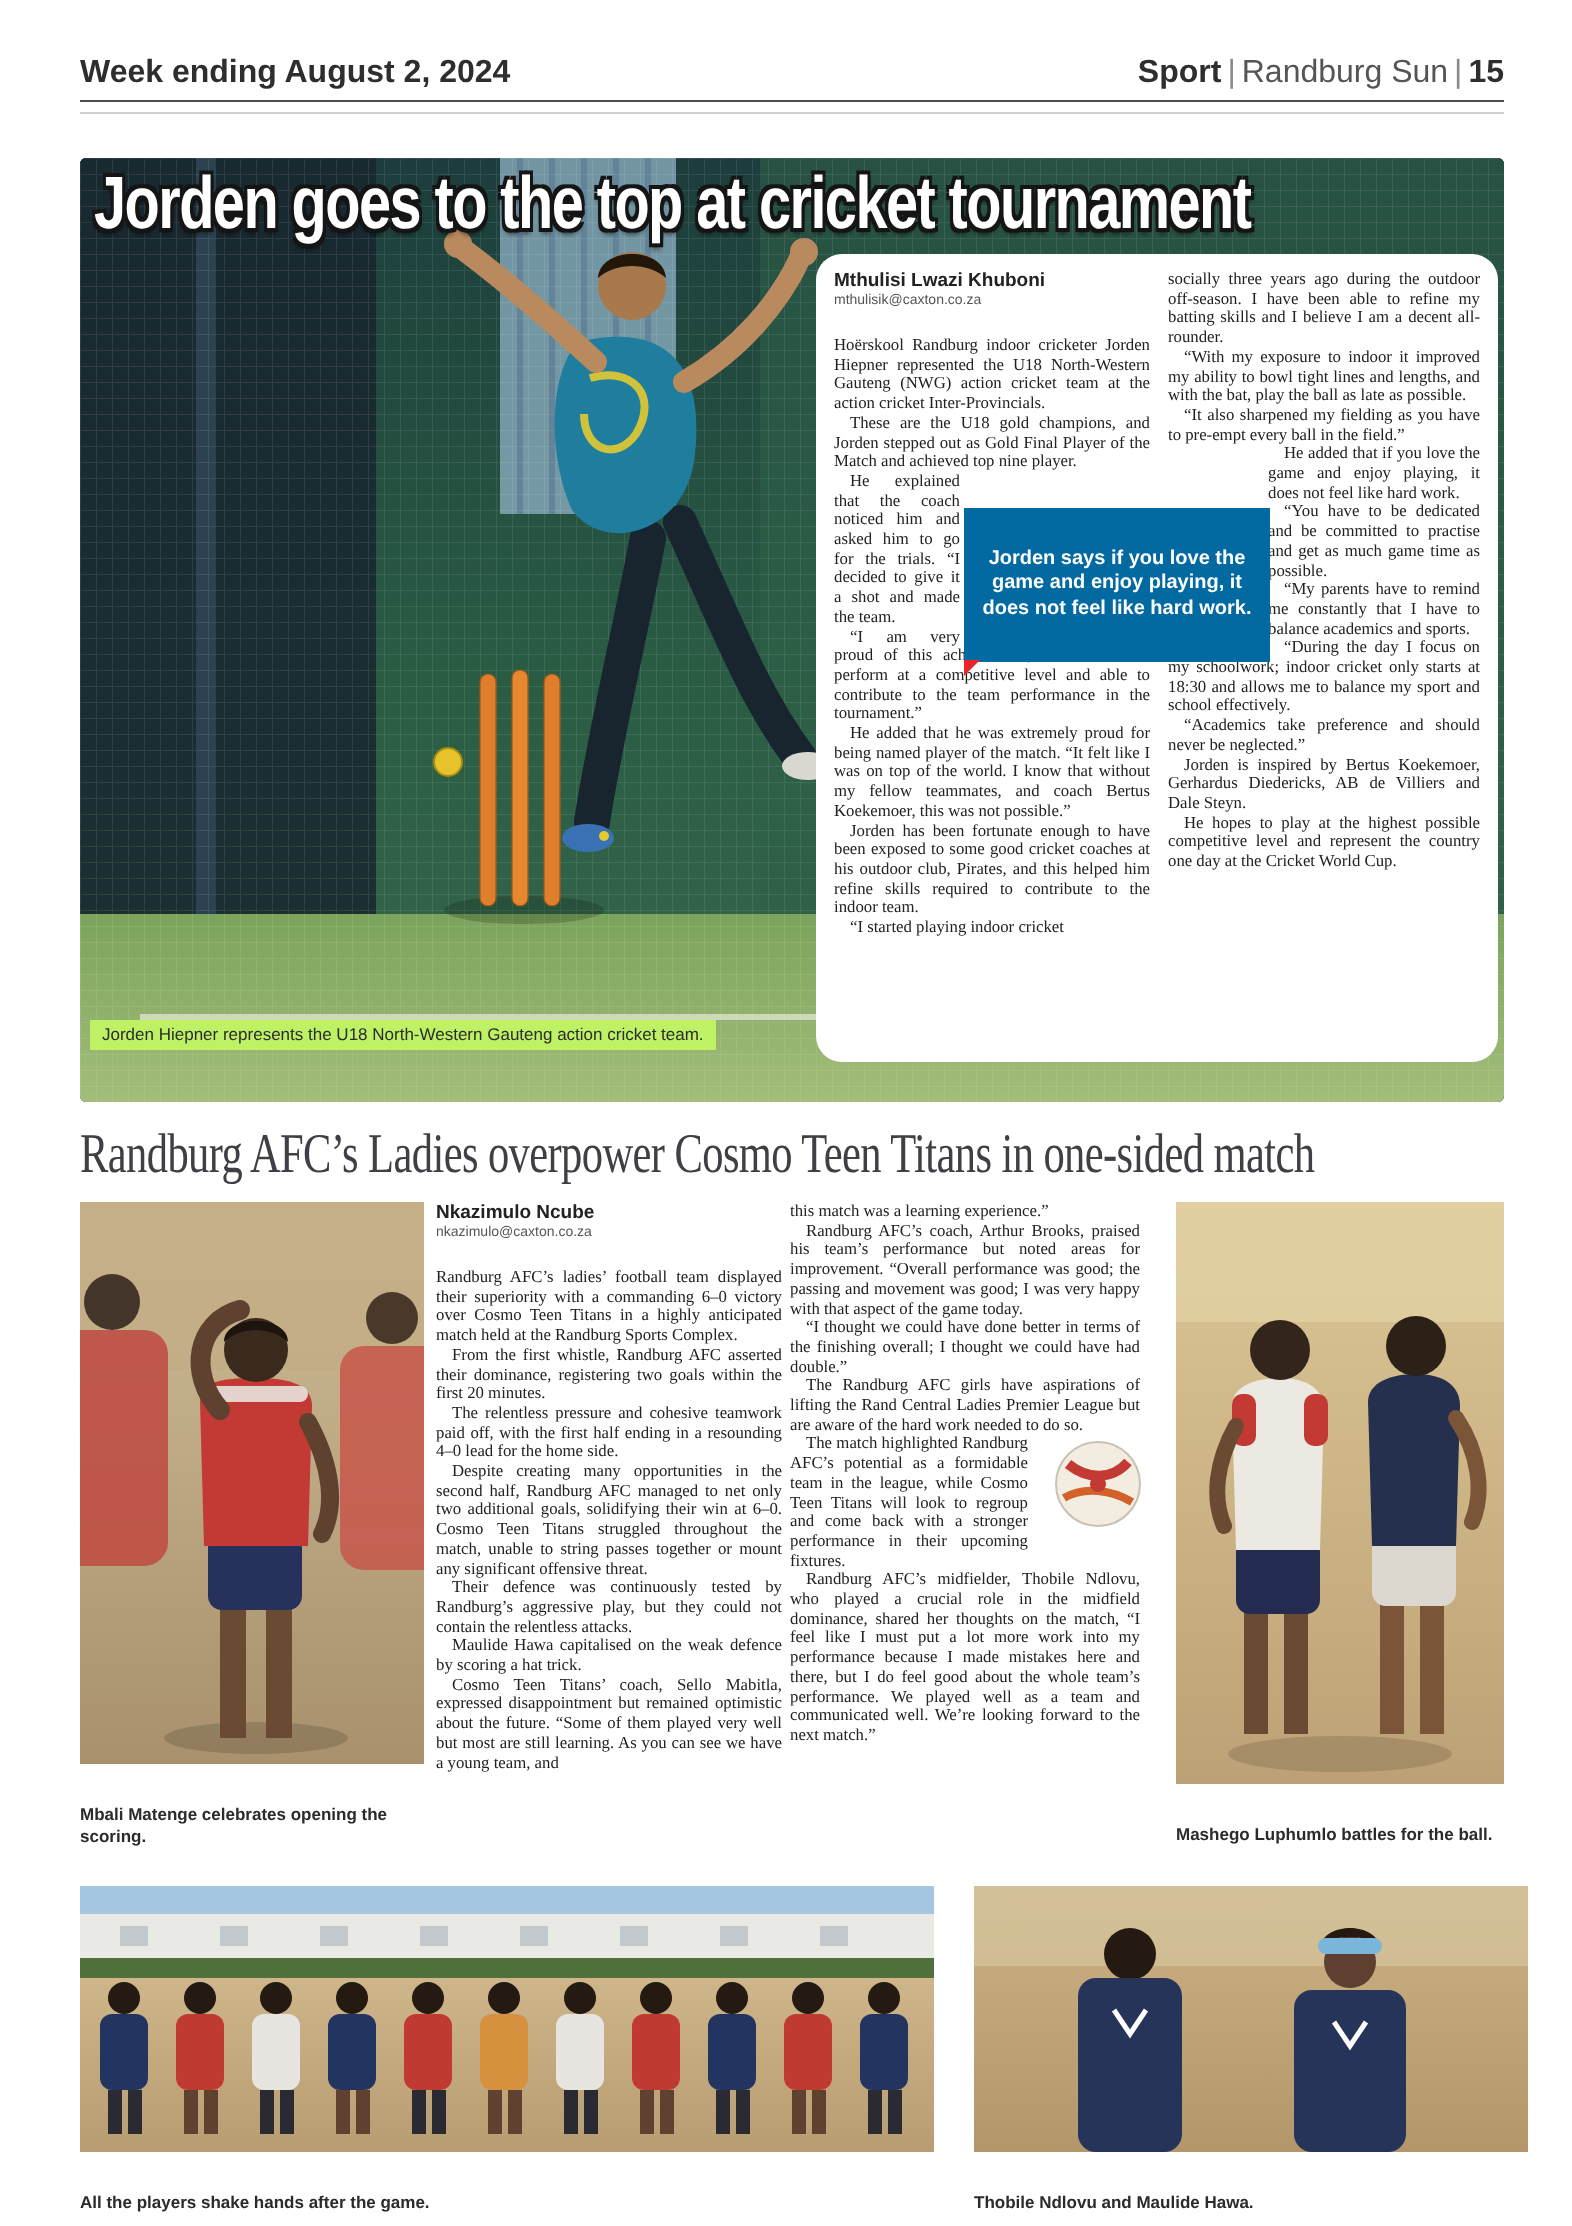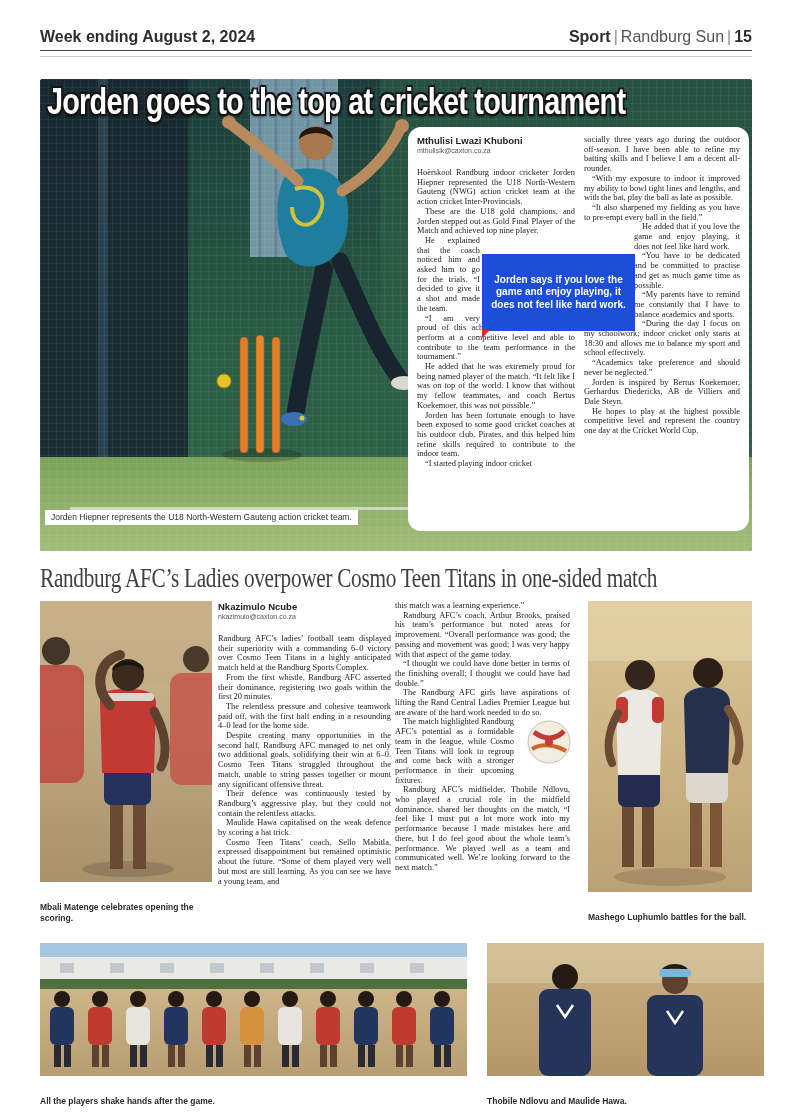--- a/index.html
+++ b/index.html
@@ -28,25 +28,25 @@
 .byline{font-family:"Liberation Sans",sans-serif;margin-bottom:13px}
 .by-name{font-size:9.5px;font-weight:bold;color:#222;line-height:11px}
 .by-email{font-size:7px;color:#555;line-height:9px}
 .cols{display:flex;gap:9px}
 .c1{width:158px}.c2{width:156px}
 .bodytxt{font-size:8.4px;line-height:9.7px;text-align:justify;color:#222}
 .bodytxt p{margin:0}
 .bodytxt p + p{text-indent:8px}
 .sp-r{float:right;width:95px;height:78px}
 .sp-l{float:left;width:50px;height:100px}
-.pullquote{position:absolute;left:74px;top:127px;width:153px;min-height:77px;background:#1d4ed8;color:#fff;
+.pullquote{position:absolute;left:74px;top:127px;width:153px;min-height:77px;background:#0369a1;color:#fff;
   z-index:7;font-family:"Liberation Sans",sans-serif;font-weight:bold;font-size:10px;line-height:12.5px;
   text-align:center;padding:7px 5px;display:flex;align-items:center;justify-content:center}
 .pullquote:after{content:"";position:absolute;left:0;bottom:-7px;border:4px solid transparent;border-top-color:#e8252a;border-left-color:#e8252a}
-.captionbox{position:absolute;left:5px;bottom:26px;background:#ffffff;padding:2px 6px 3px;z-index:5;
+.captionbox{position:absolute;left:5px;bottom:26px;background:#bef264;padding:2px 6px 3px;z-index:5;
   font-family:"Liberation Sans",sans-serif;font-size:8.5px;color:#2c2c2c}
 
 
 .headline2{margin-top:11px;font-family:Liberation Serif, serif;font-weight:400;font-size:28px;color:#3f3f45;line-height:32px}
 .headline2 .cond{display:inline-block;transform:scaleX(.76);transform-origin:0 50%;white-space:nowrap;letter-spacing:-.4px}
 .art2row{margin-top:7px;display:flex}
 .pB{width:172px}.cA2-1{width:173px;margin-left:6px}.cA2-2{width:175px;margin-left:4px}.pC{width:164px;margin-left:18px}
 .photoB{width:172px;height:281px;overflow:hidden;background:#b8a37c;position:relative}
 .photoC{width:164px;height:291px;overflow:hidden;background:#c6ab7e;position:relative}
 .pcap{font-family:"Liberation Sans",sans-serif;font-size:8.5px;font-weight:bold;color:#2b2b2b;line-height:11px;margin-top:20px}

